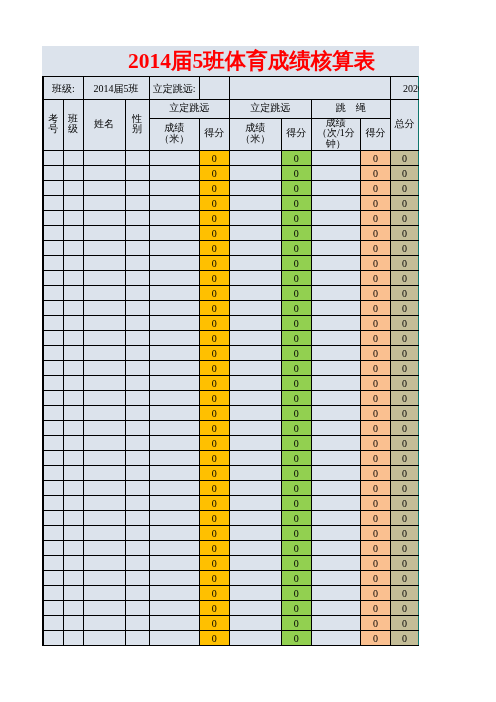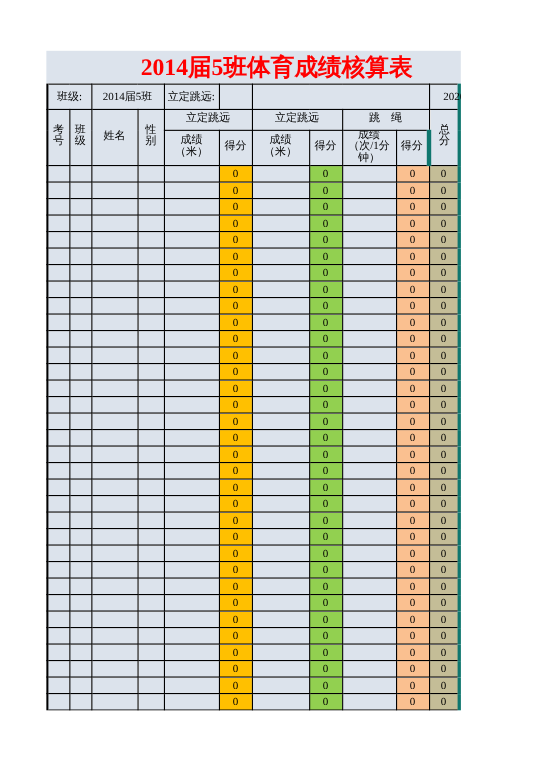--- a/index.html
+++ b/index.html
@@ -9,21 +9,21 @@
   #sheet{position:absolute;left:42px;top:46px;width:377px;overflow:hidden;}
 
   .title-row{height:30px;background:#dce3ec;}
   .title-row .title{
     color:#ff0000;font-weight:bold;font-size:21.5px;line-height:30px;
     text-align:center;white-space:nowrap;width:419px;}
 
   table.grid{border-collapse:collapse;table-layout:fixed;width:377px;
              border-left:2px solid #000;border-top:1px solid #000;
              border-right:0;border-bottom:1px solid #000;}
-  table.grid tr.body-row td:last-child{border-right:4px solid #0f766e;}
+  table.grid tr.body-row td:last-child{border-right:1px solid #0f766e;}
   table.grid td{border:1px solid #000;background:#dce3ec;
                 font-size:10px;line-height:10.4px;text-align:center;
                 vertical-align:middle;
                 padding:0 3px;color:#000;overflow:hidden;}
   table.grid td > i{font-style:normal;display:block;
                     position:relative;top:-1px;}
   table.grid td.data > i{top:1px;}
   table.grid td.info > i{top:1px;}
   td.info{height:22px;white-space:nowrap;}
   td.grp{height:18px;}

